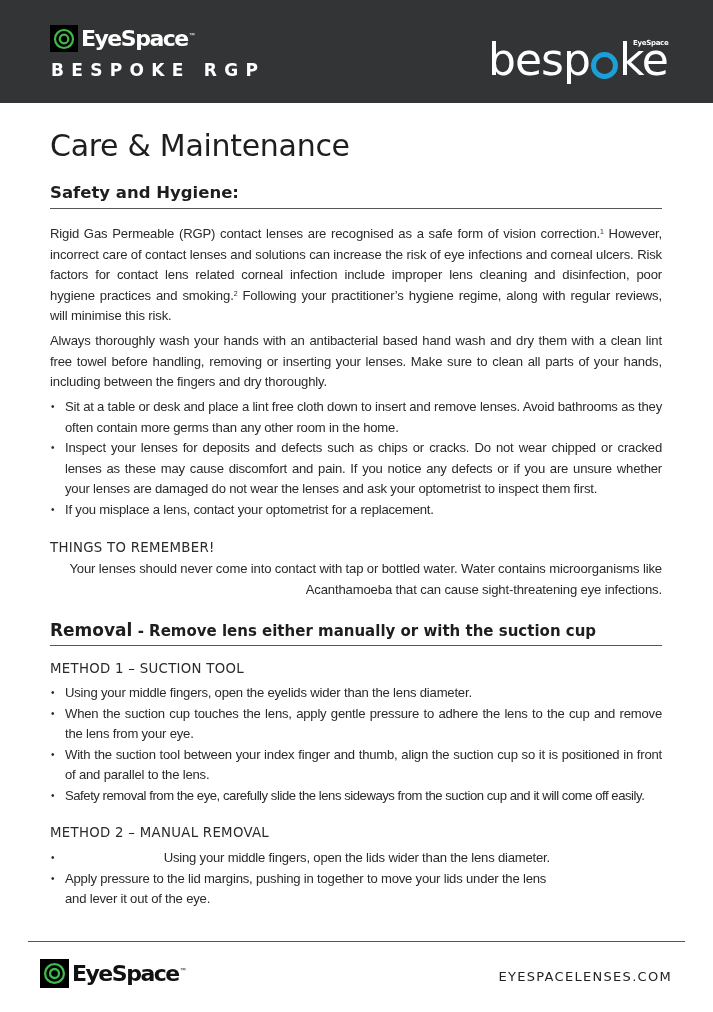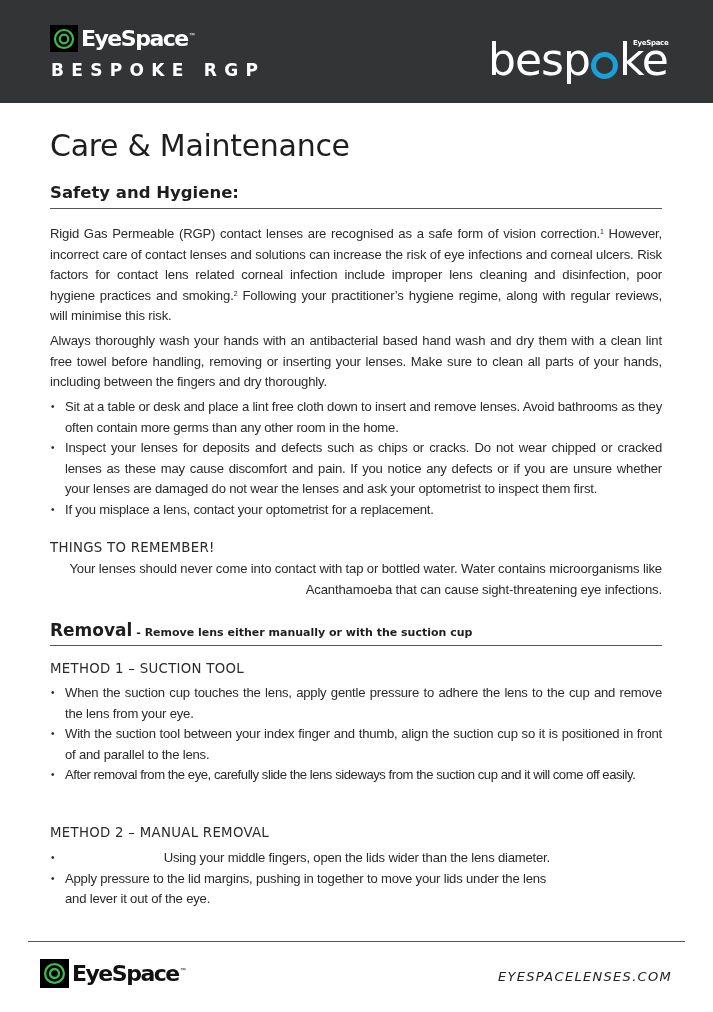--- a/index.html
+++ b/index.html
@@ -12,35 +12,35 @@
   .es-word { color: #fff; font-family: "DejaVu Sans", sans-serif; font-weight: bold; font-size: 22px; letter-spacing: -1.5px; margin-left: 3px; line-height: 27px; }
   .es-tm { color: #fff; font-size: 6px; vertical-align: top; position: relative; top: -4px; margin-left: 1px; }
   .subtitle { position: absolute; left: 51px; top: 60px; color: #ffffff; font-family: "DejaVu Sans", sans-serif; font-weight: bold; font-size: 17px; letter-spacing: 7.3px; }
 
   .bespoke { position: absolute; left: 488px; top: 30px; width: 190px; height: 60px; }
   .bespoke-word { position: absolute; left: 0; top: 0; color: #fff; font-family: "DejaVu Sans", sans-serif; font-size: 44px; letter-spacing: -1px; line-height: 60px; }
   .bespoke-small { position: absolute; left: 145px; top: 9px; color: #fff; font-family: "DejaVu Sans", sans-serif; font-weight: bold; font-size: 7px; letter-spacing: -0.3px; }
   .page-title { position: absolute; left: 50px; top: 128px; font-family: "DejaVu Sans", sans-serif; font-size: 30px; font-weight: normal; color: #1e1e1e; letter-spacing: -0.3px; }
   .section-head { position: absolute; left: 50px; width: 612px; font-family: "DejaVu Sans", sans-serif; font-size: 16.5px; color: #1e1e1e; border-bottom: 1px solid #555; padding-bottom: 6px; }
   .removal-strong { font-size: 17px; font-weight: 600; text-align: center; }
-  .removal-rest { font-size: 11px; }
+  .removal-rest { font-size: 15px; }
 
   .para { position: absolute; left: 50px; width: 612px; font-family: "Liberation Sans", sans-serif; font-size: 13.1px; line-height: 20.6px; text-align: justify; color: #2a2a2a; letter-spacing: -0.15px; }
   .para sup { font-size: 7px; vertical-align: top; position: relative; top: -2px; }
   ul.bullets { position: absolute; left: 50px; width: 612px; list-style: none; font-family: "Liberation Sans", sans-serif; font-size: 13.1px; line-height: 20.6px; color: #2a2a2a; letter-spacing: -0.2px; }
   ul.bullets li { position: relative; padding-left: 15px; text-align: justify; }
   ul.bullets li::before { content: "•"; position: absolute; left: 1px; top: 0; font-size: 10px; }
   .subhead { position: absolute; left: 50px; font-family: "DejaVu Sans", sans-serif; font-size: 13.3px; color: #2a2a2a; letter-spacing: 0.3px; text-align: center; }
 
   .footer-rule { position: absolute; left: 28px; top: 941px; width: 657px; height: 1px; background: #555; }
   .footer-logo { position: absolute; left: 40px; top: 959px; display: flex; align-items: center; }
   .footer-logo .es-mark { width: 29px; height: 29px; }
   .footer-logo .es-word { color: #111; font-size: 22px; }
   .footer-logo .es-tm { color: #111; }
-  .footer-url { position: absolute; right: 41px; top: 969px; font-family: "DejaVu Sans", sans-serif; font-size: 13px; color: #222; letter-spacing: 1.3px; font-style: italic; }
+  .footer-url { position: absolute; right: 41px; top: 969px; font-family: "DejaVu Sans", sans-serif; font-size: 13px; color: #222; letter-spacing: 1.3px; }
 </style>
 </head>
 <body>
 
 <div class="header">
   <div class="es-logo">
     <div class="es-mark">
       <svg width="22" height="22" viewBox="0 0 22 22">
         <circle cx="11" cy="11" r="9" fill="none" stroke="#3fb94a" stroke-width="2.2"></circle>
         <circle cx="11" cy="11" r="4.3" fill="none" stroke="#3fb94a" stroke-width="2.2"></circle>
@@ -71,23 +71,24 @@
   <li>If you misplace a lens, contact your optometrist for a replacement.</li>
 </ul>
 
 <div class="subhead" style="top:540px;">THINGS TO REMEMBER!</div>
 <p class="para" style="top:559px; text-align:right;">Your lenses should never come into contact with tap or bottled water. Water contains microorganisms like Acanthamoeba that can cause sight-threatening eye infections.</p>
 
 <h2 class="section-head" style="top:620px; padding-bottom:5px;"><span class="removal-strong">Removal</span><span class="removal-rest"> - Remove lens either manually or with the suction cup</span></h2>
 
 <div class="subhead" style="top:661px;">METHOD 1 – SUCTION TOOL</div>
 <ul class="bullets" style="top:683px;">
+  <li>Using your middle fingers, open the eyelids wider than the lens diameter.</li>
   <li>When the suction cup touches the lens, apply gentle pressure to adhere the lens to the cup and remove the lens from your eye.</li>
   <li>With the suction tool between your index finger and thumb, align the suction cup so it is positioned in front of and parallel to the lens.</li>
-  <li style="letter-spacing:-0.45px;">After removal from the eye, carefully slide the lens sideways from the suction cup and it will come off easily.</li>
+  <li style="letter-spacing:-0.45px;">Safety removal from the eye, carefully slide the lens sideways from the suction cup and it will come off easily.</li>
 </ul>
 
 <div class="subhead" style="top:825px;">METHOD 2 – MANUAL REMOVAL</div>
 <ul class="bullets" style="top:848px; width:500px;">
   <li style="text-align:right;">Using your middle fingers, open the lids wider than the lens diameter.</li>
   <li style="text-align:left;">Apply pressure to the lid margins, pushing in together to move your lids under the lens and lever it out of the eye.</li>
 </ul>
 
 <div class="footer-rule"></div>
 <div class="footer-logo">

